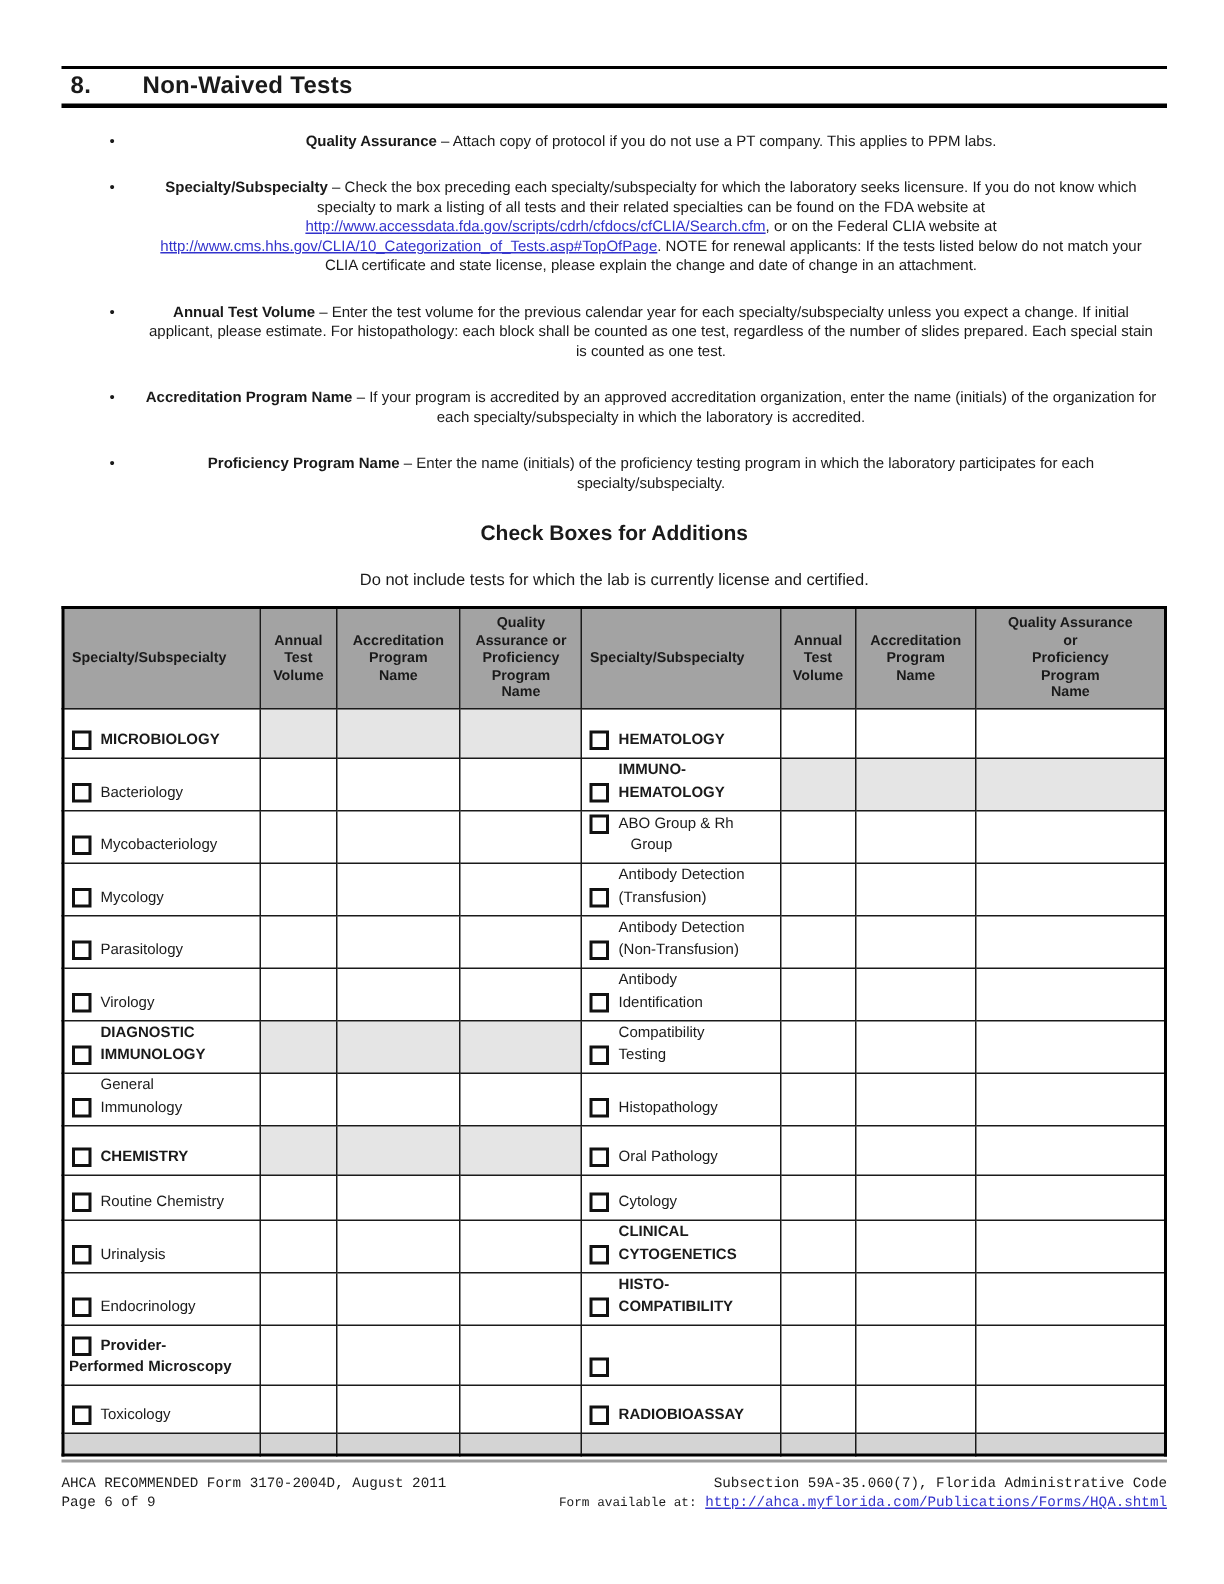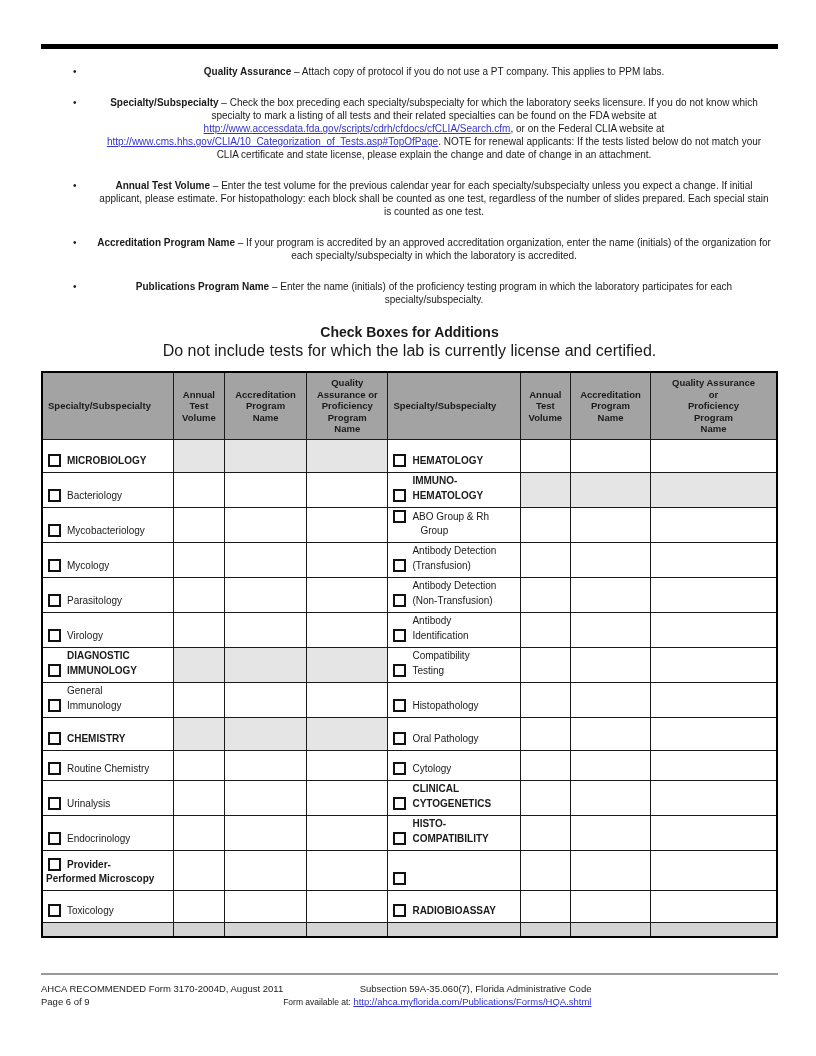--- a/index.html
+++ b/index.html
@@ -16,21 +16,21 @@
   
   .bullets{list-style:none;margin:16px 0 0 0;padding:0;font-size:10px;line-height:13px;}
   .bullet{display:flex;margin-bottom:18px;}
   .dot{flex:none;width:22px;margin-left:32px;font-size:10px;}
   .btext{width:678px;text-align:center;}
   .bseg{font-weight:bold;}
   .inline-link{color:#3333cc;text-decoration:underline;cursor:pointer;}
 
   
   .center-head{font-size:14px;font-weight:bold;text-align:center;margin-top:10px;}
-  .center-sub{font-size:16px;text-align:center;margin-top:2px;}
+  .center-sub{font-size:11px;text-align:center;margin-top:18px;}
 
   
   table.add{border-collapse:collapse;table-layout:fixed;width:737px;margin-top:11px;
             border:2px solid #000;}
   table.add th, table.add td{border:1px solid #1a1a1a;padding:0;}
   table.add th{background:#a3a3a3;font-size:9.5px;font-weight:bold;text-align:center;
                vertical-align:middle;white-space:pre-line;line-height:11.5px;height:62px;padding:2px;}
   table.add th.hleft{text-align:left;padding-left:5px;}
   td.gray{background:#e5e5e5;}
   tr.band td{background:#d4d4d4;}
@@ -42,33 +42,36 @@
   .cb{width:13px;height:13px;box-sizing:border-box;border:2px solid #111;background:#fff;
       flex:none;margin-right:6px;}
   .ind-text{margin-left:19px;}
   .ind-sub{margin-left:27px;}
   .ind-out{margin-left:-2px;}
   td.specialty{vertical-align:bottom;}
 
   
   .footer{position:absolute;left:41px;top:973px;width:737px;}
   .foot-rule{height:2px;background:#9a9a9a;margin-bottom:7px;}
-  .foot-cols{display:flex;justify-content:flex-start;font-size:9.5px;line-height:13px;}
+  .foot-cols{display:flex;justify-content:space-between;font-size:9.5px;line-height:13px;font-family:Liberation Mono, monospace;}
   .foot-right{text-align:right;}
   .avail-prefix{font-size:8.5px;}
   .foot-link{color:#3333cc;text-decoration:underline;cursor:pointer;}
 </style>
 </head>
 <body>
 
 <div class="page">
   <div class="content">
 
     <div class="title-block">
       <div class="rule-top"></div>
+      <div class="title-row">
+        <span class="tnum">8.</span><span>Non-Waived Tests</span>
+      </div>
       <div class="rule-bottom"></div>
     </div>
 
     <ul class="bullets" id="bullet-list">
         <li class="bullet">
           <span class="dot">•</span>
           <div class="btext"><span class="bseg">Quality Assurance</span><span> – Attach copy of protocol if you do not use a PT company. This applies to PPM labs.</span></div>
         </li>
         <li class="bullet">
           <span class="dot">•</span>
@@ -77,21 +80,21 @@
         <li class="bullet">
           <span class="dot">•</span>
           <div class="btext"><span class="bseg">Annual Test Volume</span><span> – Enter the test volume for the previous calendar year for each specialty/subspecialty unless you expect a change.  If initial applicant, please estimate. For histopathology: each block shall be counted as one test, regardless of the number of slides prepared. Each special stain is counted as one test.</span></div>
         </li>
         <li class="bullet">
           <span class="dot">•</span>
           <div class="btext"><span class="bseg">Accreditation Program Name</span><span> – If your program is accredited by an approved accreditation organization, enter the name (initials) of the organization for each specialty/subspecialty in which the laboratory is accredited.</span></div>
         </li>
         <li class="bullet">
           <span class="dot">•</span>
-          <div class="btext"><span class="bseg">Publications Program Name</span><span> – Enter the name (initials) of the proficiency testing program in which the laboratory participates for each specialty/subspecialty.</span></div>
+          <div class="btext"><span class="bseg">Proficiency Program Name</span><span> – Enter the name (initials) of the proficiency testing program in which the laboratory participates for each specialty/subspecialty.</span></div>
         </li>
       </ul>
 
     <div class="center-head">Check Boxes for Additions</div>
     <div class="center-sub">Do not include tests for which the lab is currently license and certified.</div>
 
     <table class="add" id="additions-table">
         <colgroup>
           <col style="width: 131px;">
           <col style="width: 51px;">

